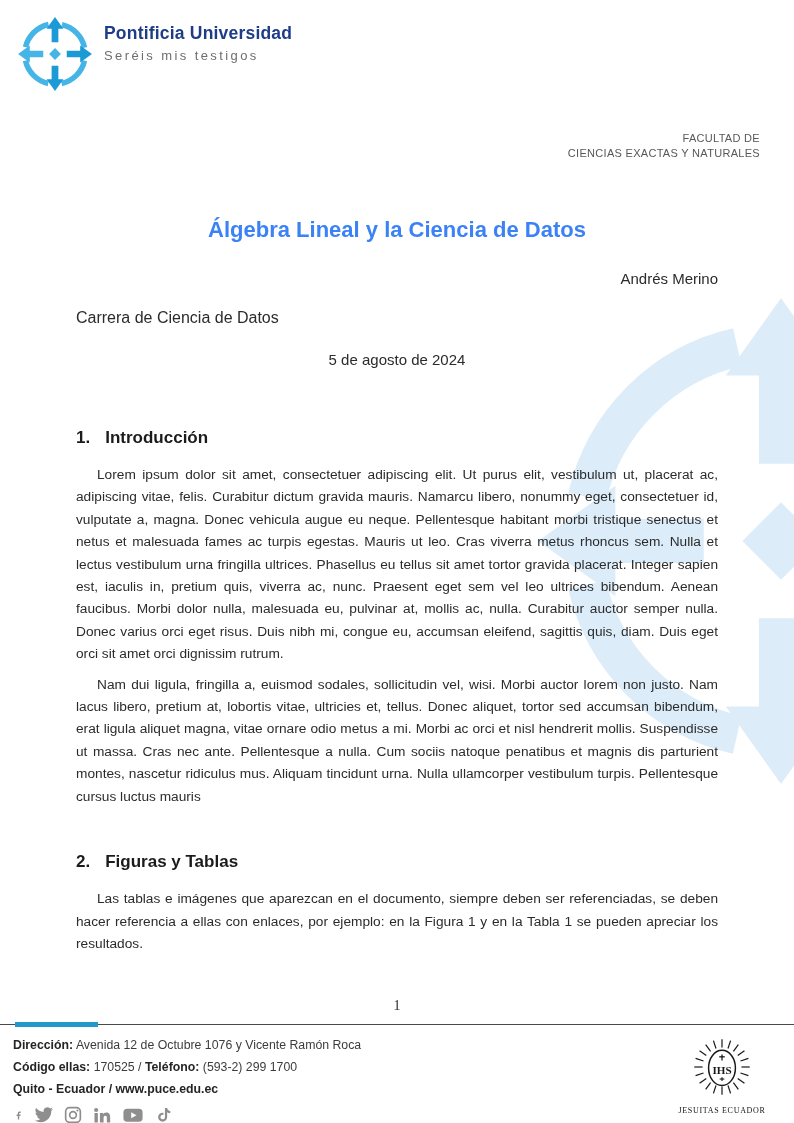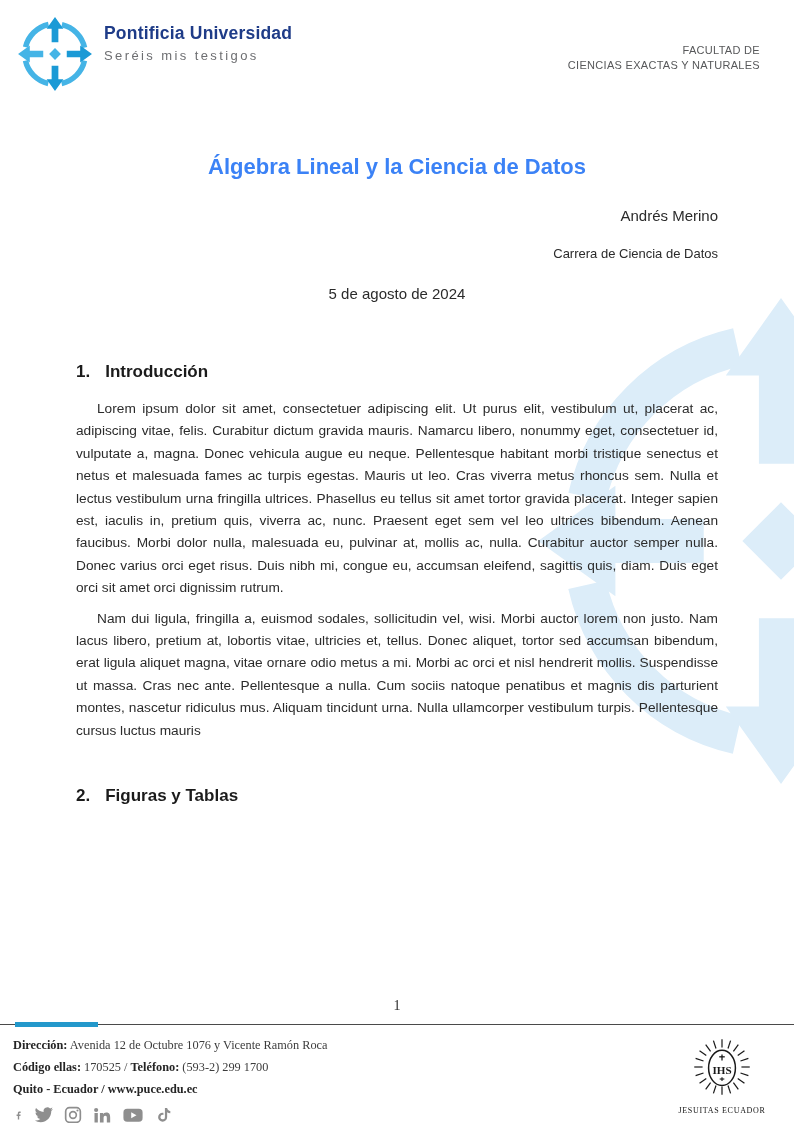--- a/index.html
+++ b/index.html
@@ -6,48 +6,48 @@
   .page {
     position:relative; width:794px; height:1123px; margin:0 auto;
     background:#ffffff; overflow:hidden;
     font-family:"Liberation Sans","DejaVu Sans",sans-serif; color:#2b2b2b;
   }
   
   .watermark { position:absolute; left:505px; top:265px; width:552px; height:552px; z-index:0; }
   .watermark .wm-arc { fill:none; stroke:#dcedf9; }
   .watermark .wm-fill { fill:#dcedf9; }
   
-  .hdr { position:relative; z-index:1; display:flex; justify-content:space-between; padding:10px 34px 0 13px; }
+  .hdr { position:relative; z-index:1; display:flex; justify-content:space-between; padding:10px 34px 0 13px;flex-direction:column; }
   .brand { display:flex; gap:7px; }
   .brand-logo { width:84px; height:88px; flex:0 0 auto; }
   .logo-arc { fill:none; stroke:#45b4e6; }
   .logo-arm { fill:#1b9ad6; }
   .logo-arm-light { fill:#45b4e6; }
   .brand-text { padding-top:13px; }
   .brand-name { font-size:17.5px; font-weight:bold; color:#1f3c88; line-height:21px; letter-spacing:0.2px; }
   .motto { font-size:13px; color:#6d6e71; letter-spacing:2.4px; margin-top:4px; }
   .faculty { margin-top:33px; text-align:right; font-size:11px; line-height:15px; color:#57585a; letter-spacing:0.3px;margin-left:32px; }
   
   main { position:relative; z-index:1; padding:0 76px; }
   .doc-title  { margin-top:56px; text-align:center; font-size:22px; font-weight:bold; color:#3b82f6; }
   .doc-author { margin-top:27px; text-align:right; font-size:15px; }
-  .doc-career { margin-top:22px; text-align:right; font-size:13px; }
+  .doc-career { margin-top:22px; text-align:left; font-size:16px; }
   .doc-date   { margin-top:24px; text-align:center; font-size:15px; }
   .sec-h { display:flex; gap:15px; font-size:17px; font-weight:bold; color:#1b1b1b; }
   .sec-1 { margin-top:60px; }
   .sec-2 { margin-top:44px; }
   p.body { margin:16px 0 0 0; font-size:13.7px; line-height:22.4px; text-align:justify; text-indent:21px; }
   p.body + p.body { margin-top:8px; }
   
   footer { position:absolute; z-index:1; left:0; right:0; bottom:0; height:125px; }
   .pagenum { text-align:center; font-family:"Liberation Serif","DejaVu Serif",serif; font-size:14px; color:#2b2b2b; }
   .rule { position:relative; margin-top:8px; height:6px; }
   .rule-line   { position:absolute; top:2px; left:0; right:0; height:1px; background:#4a4a4a; }
   .rule-accent { position:absolute; top:0; left:15px; width:83px; height:5px; background:#2398cb; }
-  .finfo { margin:7px 0 0 13px; font-size:12.3px; line-height:21.8px; color:#3c3c3c;font-family:Liberation Serif, serif; }
+  .finfo { margin:7px 0 0 13px; font-size:12.3px; line-height:21.8px; color:#3c3c3c; }
   .finfo b { color:#252525; }
   .social { display:flex; gap:9px; align-items:center; margin:5px 0 0 13px; }
   .social svg { display:block; }
   .seal { position:absolute; right:20px; bottom:8px; width:104px; text-align:center; }
   .seal svg { display:block; margin:0 auto; }
   .seal-label { font-family:"Liberation Serif","DejaVu Serif",serif; font-size:8px; letter-spacing:0.7px; color:#151515; margin-top:1px; white-space:nowrap; }
 </style>
 </head>
 <body>
 
@@ -96,20 +96,21 @@
       </div>
       <p class="body">Lorem ipsum dolor sit amet, consectetuer adipiscing elit. Ut purus elit, vestibulum ut, placerat ac, adipiscing vitae, felis. Curabitur dictum gravida mauris. Namarcu libero, nonummy eget, consectetuer id, vulputate a, magna. Donec vehicula augue eu neque. Pellentesque habitant morbi tristique senectus et netus et malesuada fames ac turpis egestas. Mauris ut leo. Cras viverra metus rhoncus sem. Nulla et lectus vestibulum urna fringilla ultrices. Phasellus eu tellus sit amet tortor gravida placerat. Integer sapien est, iaculis in, pretium quis, viverra ac, nunc. Praesent eget sem vel leo ultrices bibendum. Aenean faucibus. Morbi dolor nulla, malesuada eu, pulvinar at, mollis ac, nulla. Curabitur auctor semper nulla. Donec varius orci eget risus. Duis nibh mi, congue eu, accumsan eleifend, sagittis quis, diam. Duis eget orci sit amet orci dignissim rutrum.</p>
       <p class="body">Nam dui ligula, fringilla a, euismod sodales, sollicitudin vel, wisi. Morbi auctor lorem non justo. Nam lacus libero, pretium at, lobortis vitae, ultricies et, tellus. Donec aliquet, tortor sed accumsan bibendum, erat ligula aliquet magna, vitae ornare odio metus a mi. Morbi ac orci et nisl hendrerit mollis. Suspendisse ut massa. Cras nec ante. Pellentesque a nulla. Cum sociis natoque penatibus et magnis dis parturient montes, nascetur ridiculus mus. Aliquam tincidunt urna. Nulla ullamcorper vestibulum turpis. Pellentesque cursus luctus mauris</p>
     </section>
 
     <section>
       <div class="sec-h sec-2">
         <span>2.</span>
         <span>Figuras y Tablas</span>
       </div>
+      <p class="body">Las tablas e imágenes que aparezcan en el documento, siempre deben ser referenciadas, se deben hacer referencia a ellas con enlaces, por ejemplo: en la Figura 1 y en la Tabla 1 se pueden apreciar los resultados.</p>
     </section>
   </main>
 
   <footer>
     <div class="pagenum">1</div>
 
     <div class="rule">
       <div class="rule-line"></div>
       <div class="rule-accent"></div>
     </div>

